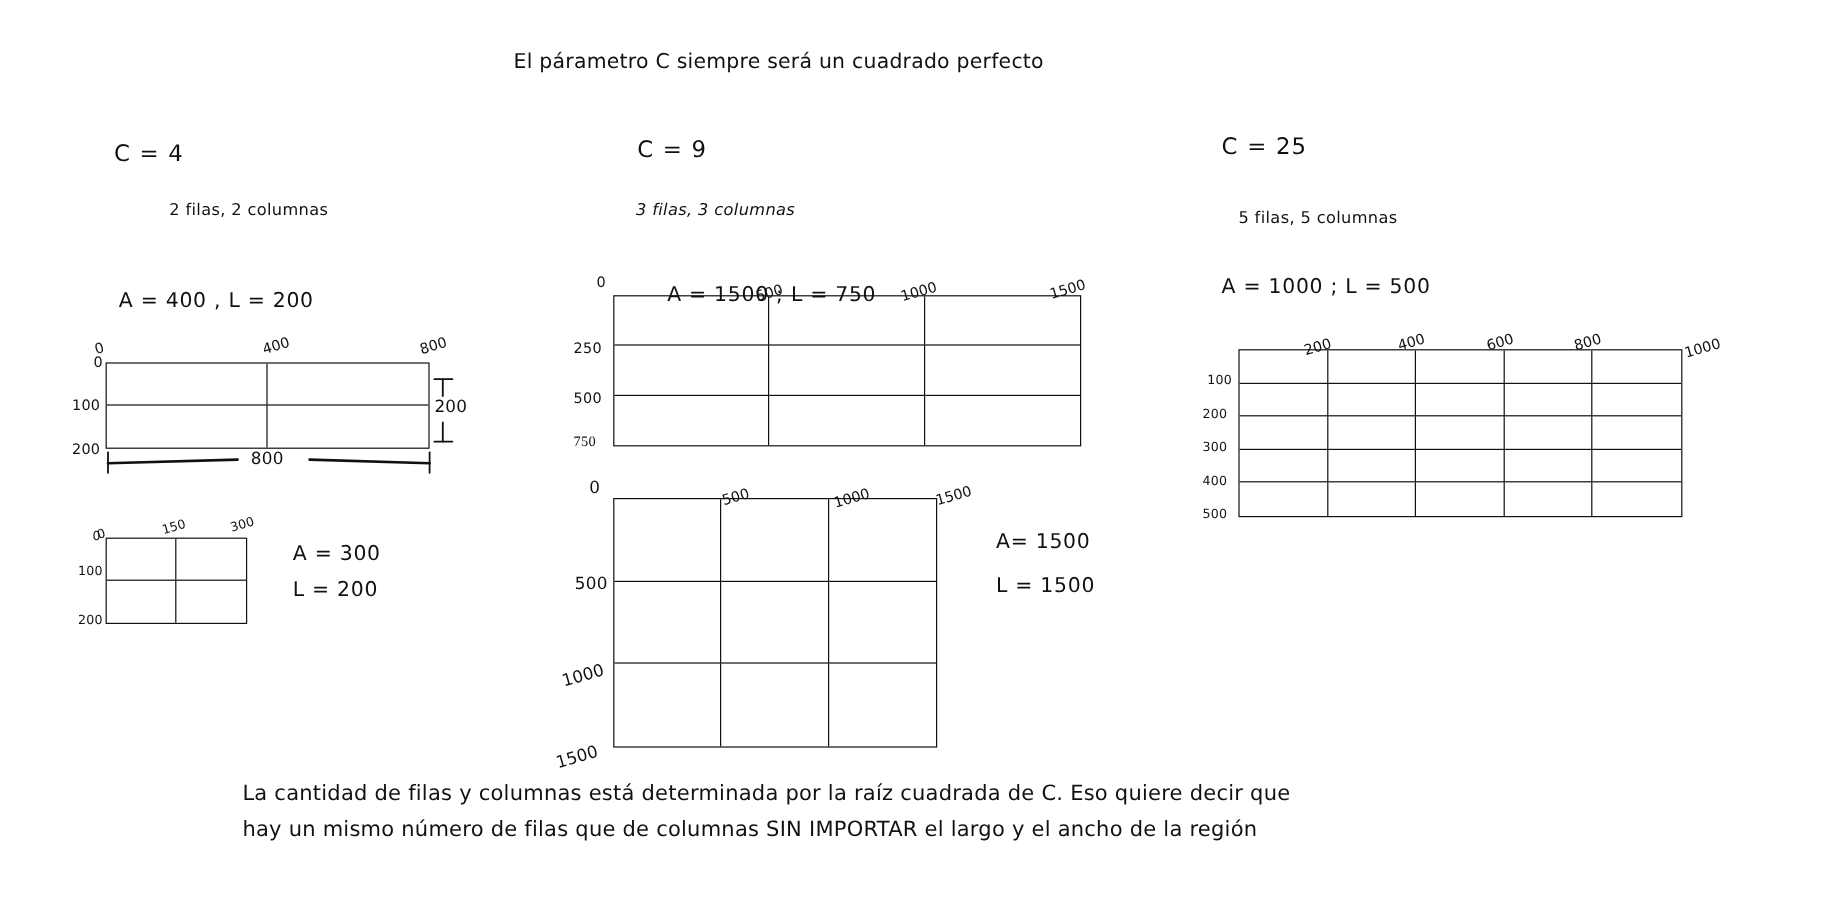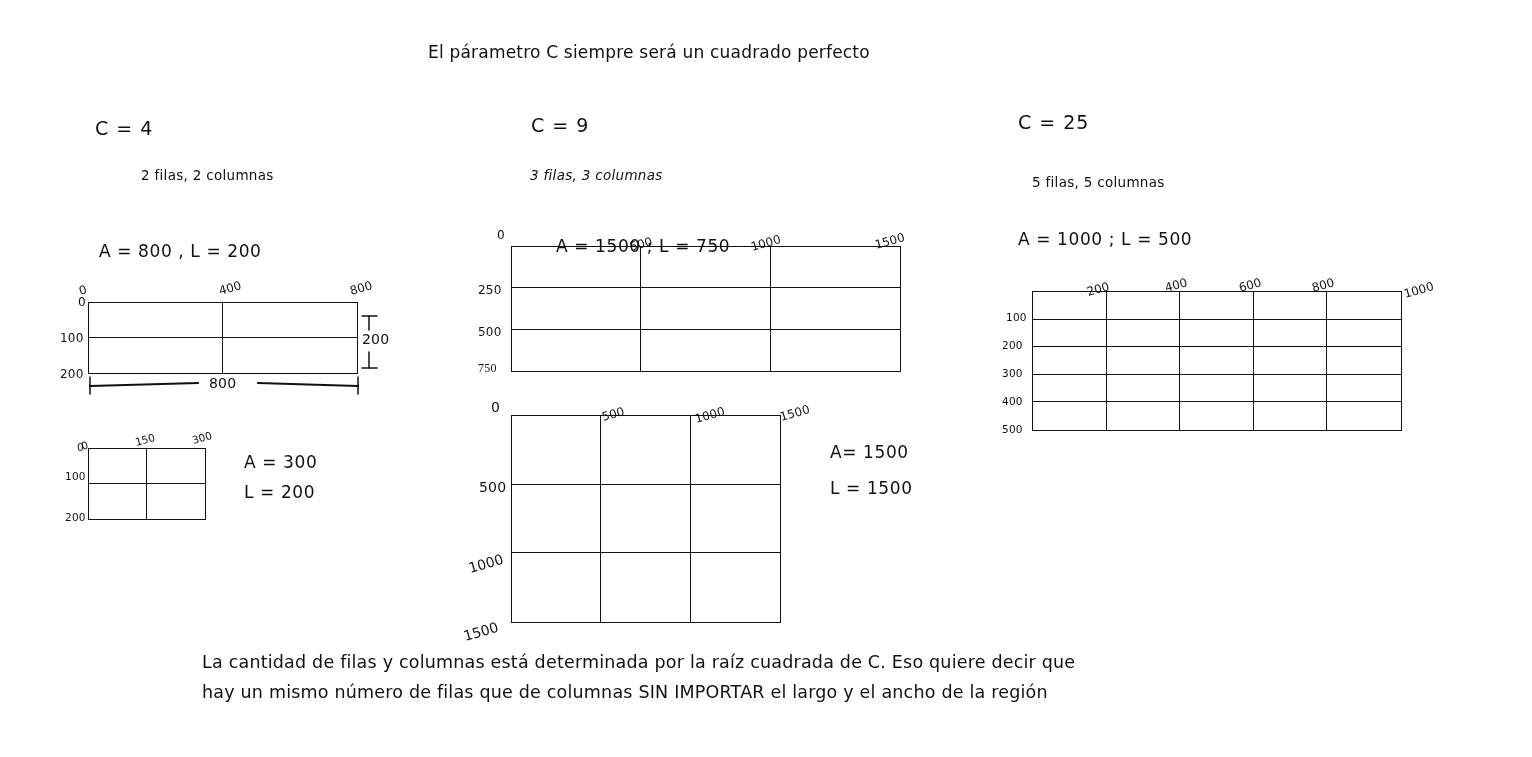--- a/index.html
+++ b/index.html
@@ -84,21 +84,21 @@
   .stroke-thin { stroke: #111; stroke-width: 1.5; fill: none; stroke-linecap: round; }
 </style>
 </head>
 <body>
 
 <div class="abs hand title-top" style="left:428px; top:42px;">El párametro C siempre será un cuadrado perfecto</div>
 
 <div class="abs hand case-title" style="left:95px; top:117px;">C = 4</div>
 <div class="abs hand case-sub" style="left:141px; top:167px;">2 filas, 2 columnas</div>
 
-<div class="abs hand eq" style="left:99px; top:241px;">A = 800  ,  L = 200</div>
+<div class="abs hand eq" style="left:99px; top:241px;">A = 400  ,  L = 200</div>
 
 <div class="grid" style="left:88px; top:302px; width:270px; height:72px; grid-template-columns:1fr 1fr; grid-template-rows:1fr 1fr;">
   <div></div>
     <div class="nr"></div>
   <div class="nb"></div>
     <div class="nr nb"></div>
 </div>
 
 <div class="abs hand tick-rot" style="left:81px; top:284px;">0</div>
 <div class="abs hand tick-rot" style="left:221px; top:284px;">400</div>

